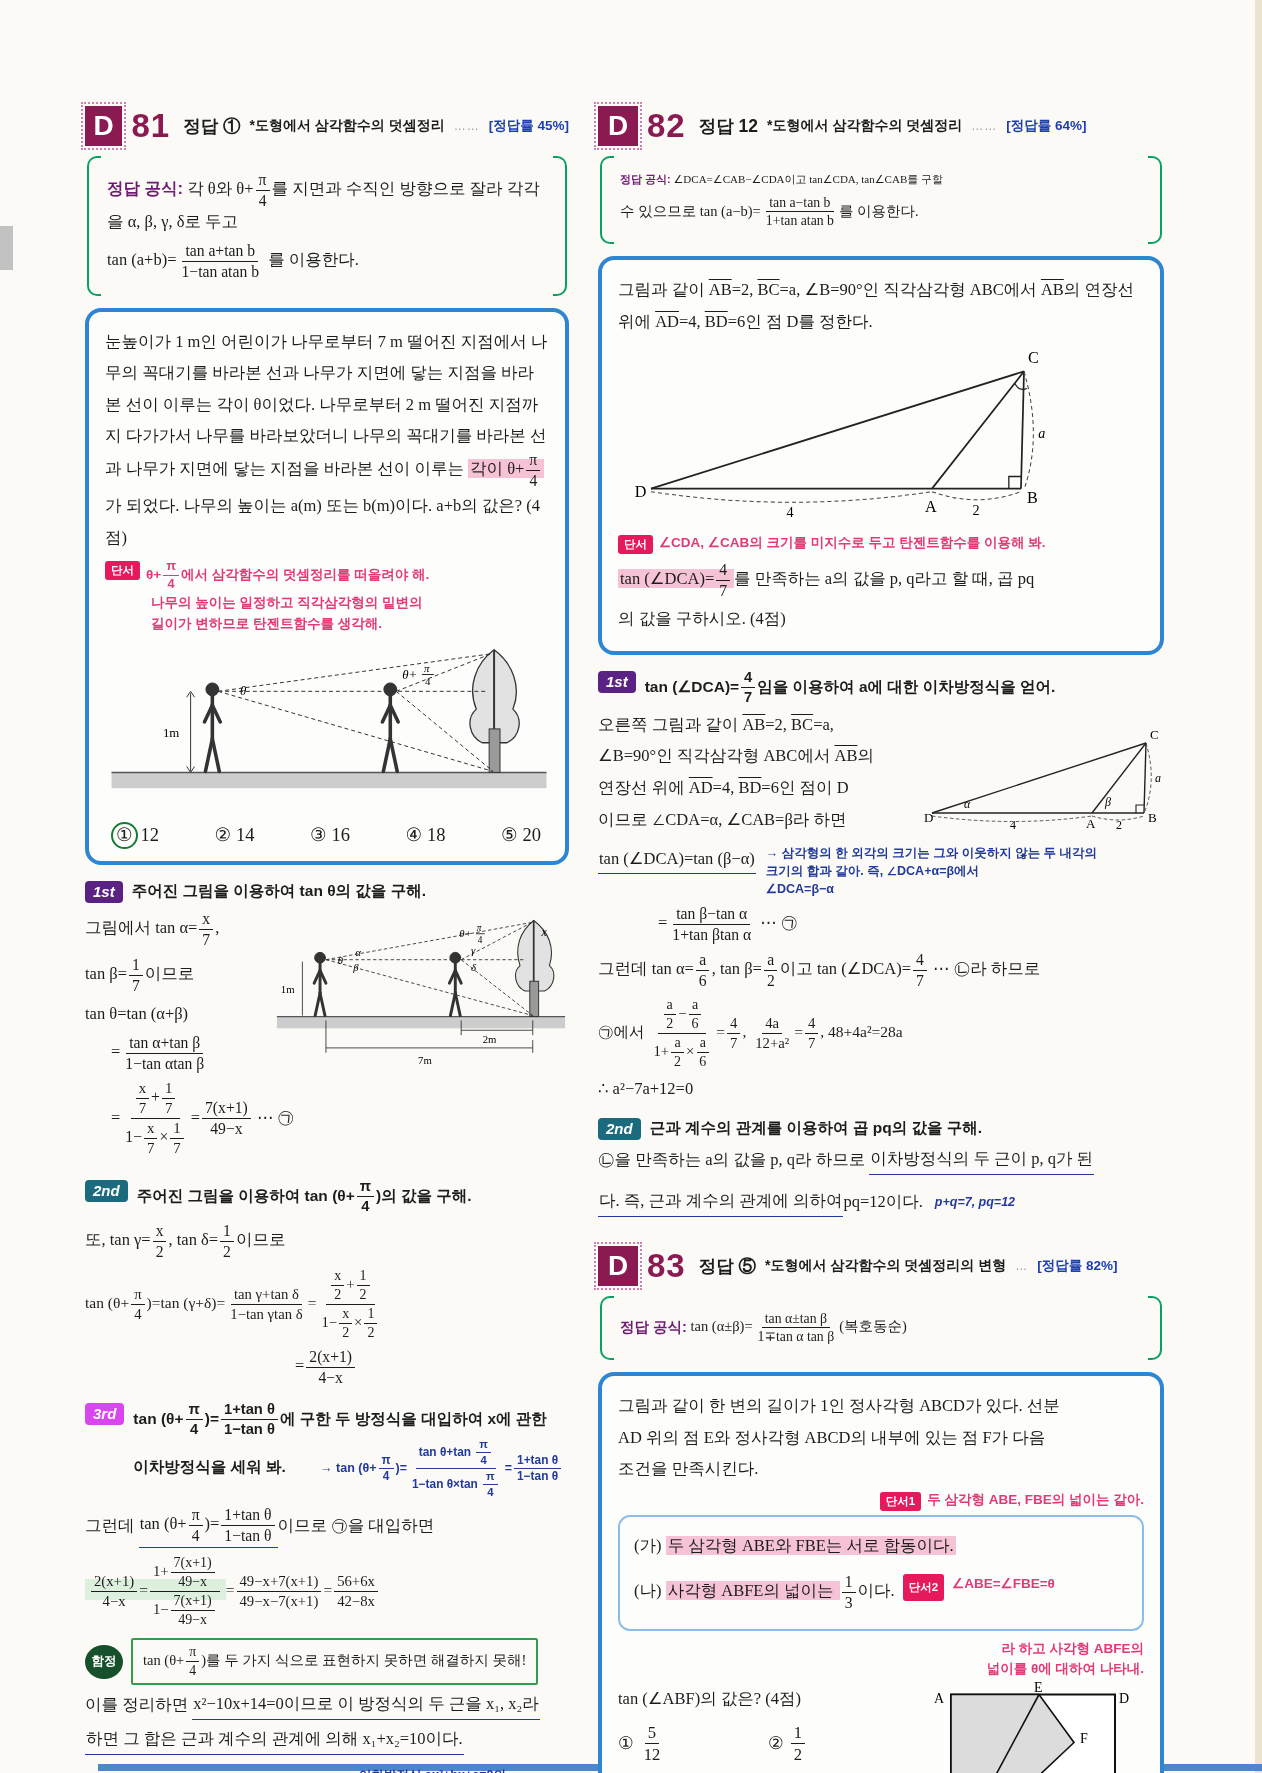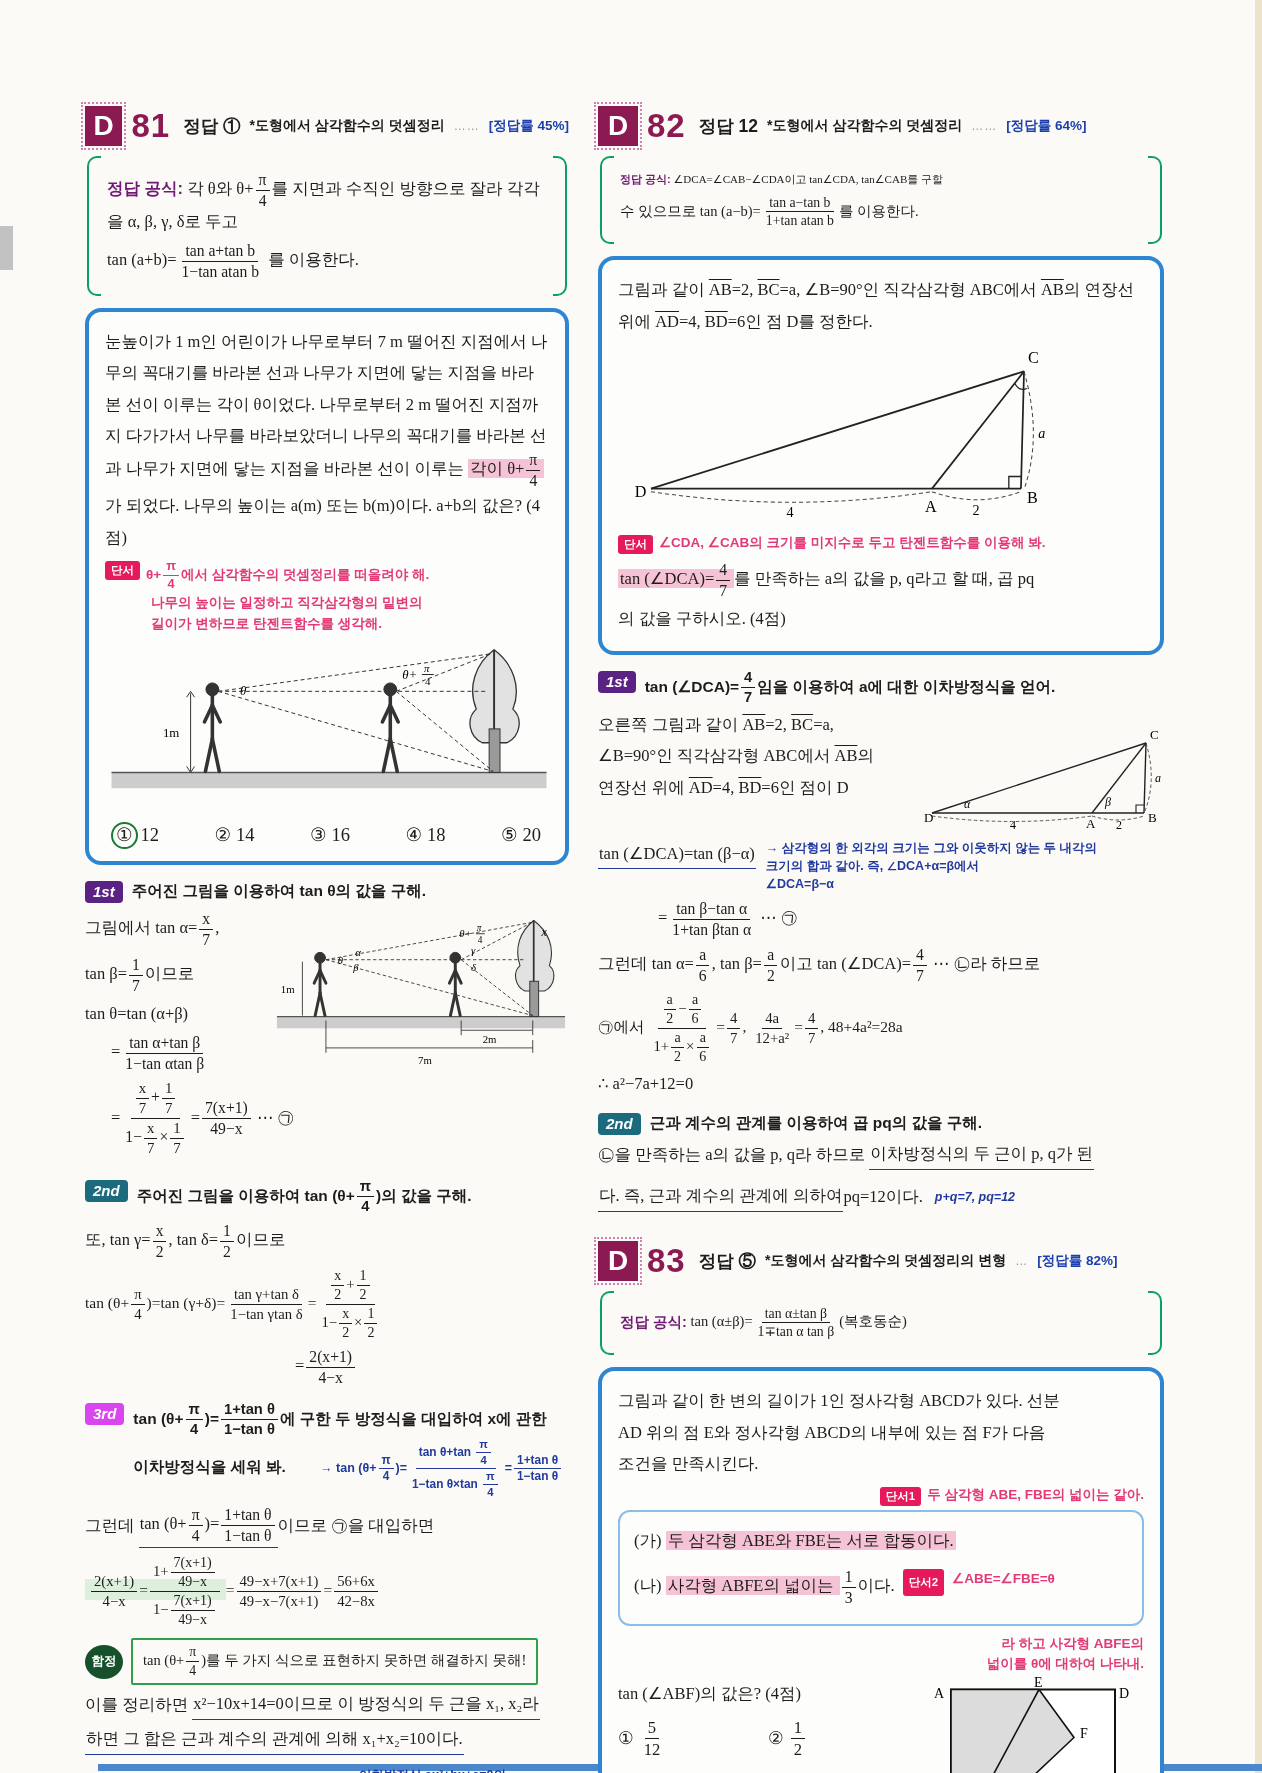--- a/index.html
+++ b/index.html
@@ -502,20 +502,21 @@
         <text x="226" y="12" font-size="13">C</text>
         <text x="40" y="81" font-size="12" class="svgi">α</text>
         <text x="181" y="79" font-size="12" class="svgi">β</text>
         <text x="86" y="102" font-size="12">4</text>
         <text x="192" y="102" font-size="12">2</text>
         <text x="231" y="55" font-size="12" class="svgi">a</text>
       </svg>
       <div class="math">오른쪽 그림과 같이 <span class="ovl">AB</span>=2, <span class="ovl">BC</span>=a,</div>
       <div class="math">∠B=90°인 직각삼각형 ABC에서 <span class="ovl">AB</span>의</div>
       <div class="math">연장선 위에 <span class="ovl">AD</span>=4, <span class="ovl">BD</span>=6인 점이 D</div>
+      <div class="math">이므로 ∠CDA=α, ∠CAB=β라 하면</div>
     </div>
     <div style="display:flex; gap:10px; align-items:flex-start">
       <div class="math"><span class="ublu">tan (∠DCA)=tan (β−α)</span></div>
       <div class="note-blue" style="margin-top:4px">
         <div class="arrow-note">삼각형의 한 외각의 크기는 그와 이웃하지 않는 두 내각의</div>
         <div>크기의 합과 같아. 즉, ∠DCA+α=β에서</div>
         <div>∠DCA=β−α</div>
       </div>
     </div>
     <div class="math" style="margin-left:60px">=<span class="frac">

